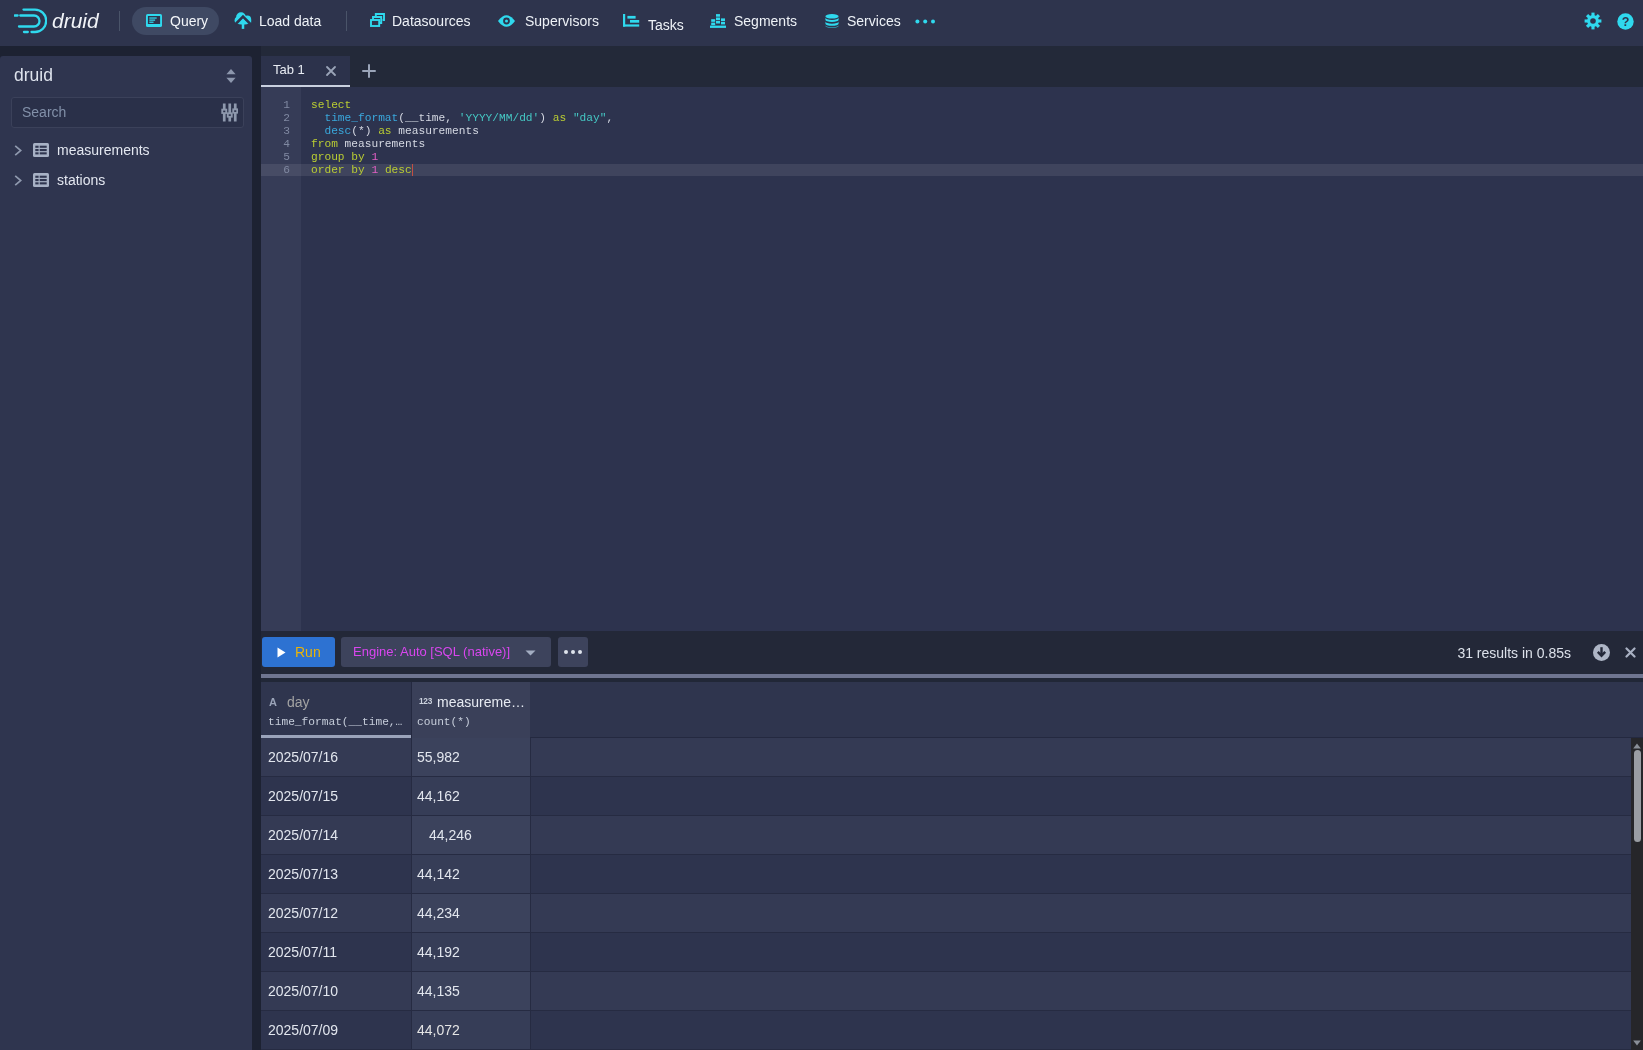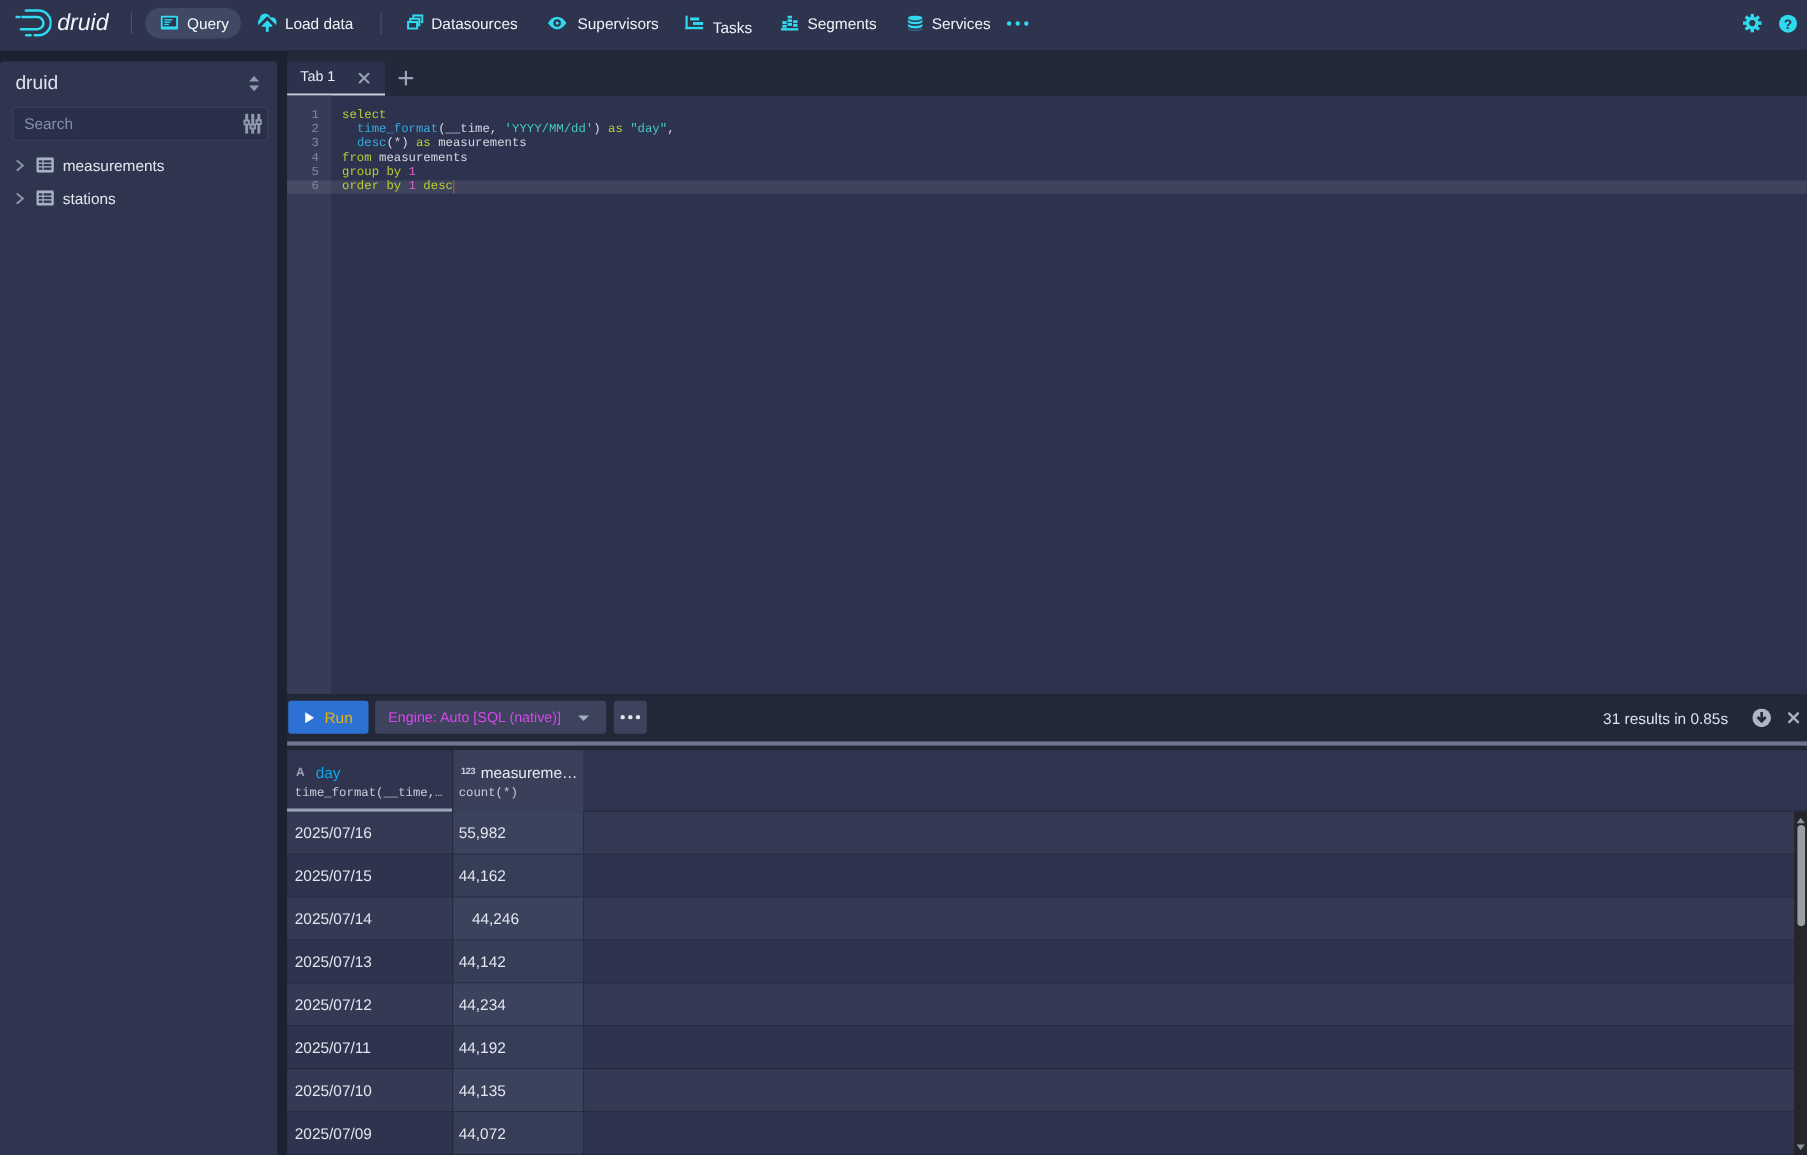--- a/index.html
+++ b/index.html
@@ -262,21 +262,21 @@
 <div class="abs" style="left:261px;top:677.5px;width:1382px;height:4.5px;background:#212737;"></div>
 
 <div class="abs" id="results" style="left:261px;top:682px;width:1382px;height:368px;background:#2f354e;"></div>
 
 <div class="abs" style="left:261px;top:682px;width:1382px;height:56px;background:#2f354e;border-bottom:1px solid #242940;"></div>
 <div class="abs" style="left:411.5px;top:682px;width:118.5px;height:56px;background:#3a4059;"></div>
 <div class="abs" style="left:261px;top:735px;width:149.5px;height:3px;background:#9aa3ba;"></div>
 <div class="abs" style="left:410.5px;top:682px;width:1px;height:368px;background:#242940;"></div>
 
 <div class="txt" style="left:269px;top:694px;height:17px;line-height:17px;font-size:11px;font-weight:bold;color:#9aa3b8;">A</div>
-<div class="txt" style="left:287px;top:694px;height:17px;line-height:17px;font-size:14px;color:#0ea5e9;">day</div>
+<div class="txt" style="left:287px;top:694px;height:17px;line-height:17px;font-size:14px;color:#a3a3a3;">day</div>
 <div class="txt mono" style="left:268px;top:715px;height:14px;line-height:14px;font-size:11.2px;color:#c6cdda;">time_format(__time,…</div>
 
 <div class="txt" style="left:419px;top:695.5px;height:10px;line-height:10px;font-size:8.3px;font-weight:bold;letter-spacing:-0.3px;color:#ccd2de;">123</div>
 <div class="txt" style="left:437px;top:694px;height:17px;line-height:17px;font-size:14px;color:#e6eaf2;">measureme…</div>
 <div class="txt mono" style="left:417px;top:715px;height:14px;line-height:14px;font-size:11.2px;color:#c6cdda;">count(*)</div>
 
 <div id="rows">
 <div class="abs" style="left:261px;top:738px;width:1382px;height:39px;background:#343a54;border-bottom:1px solid #262b42;"></div>
 <div class="abs" style="left:411.5px;top:738px;width:118.5px;height:39px;background:#3b425c;border-bottom:1px solid #262b42;"></div>
 <div class="abs" style="left:410.5px;top:738px;width:1px;height:39px;background:#262b42;"></div>

